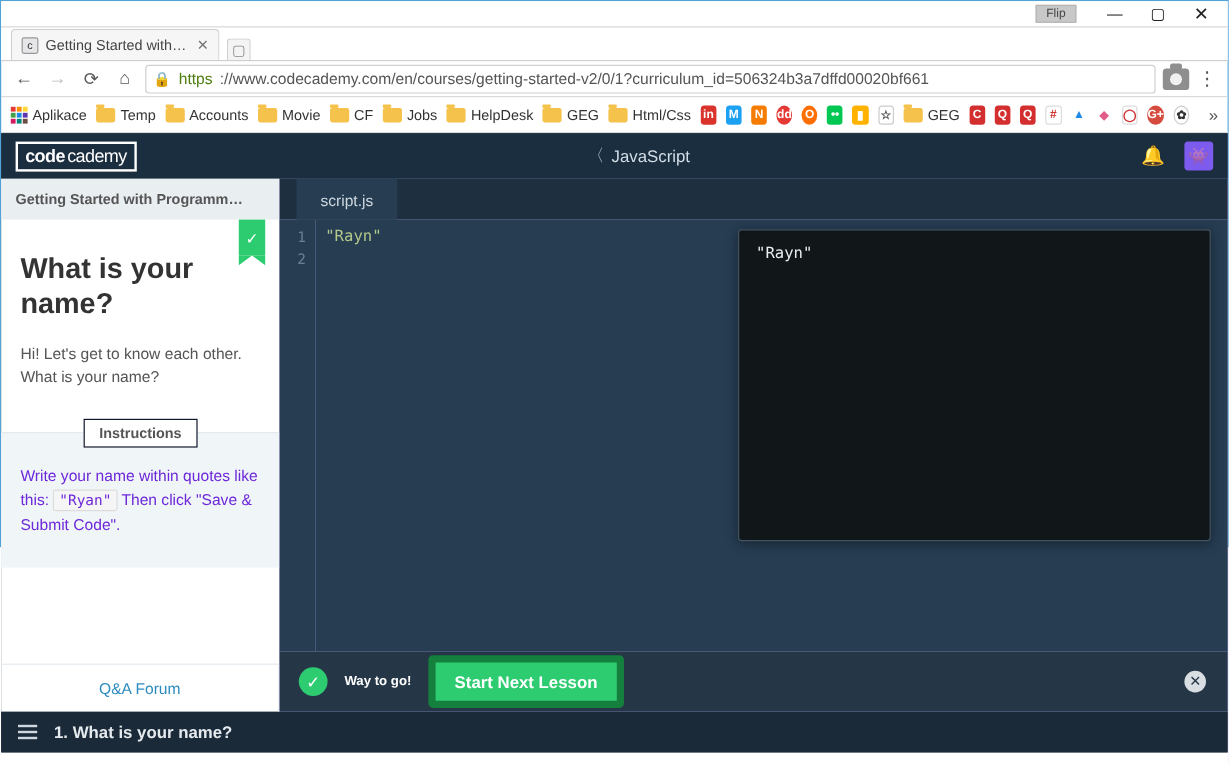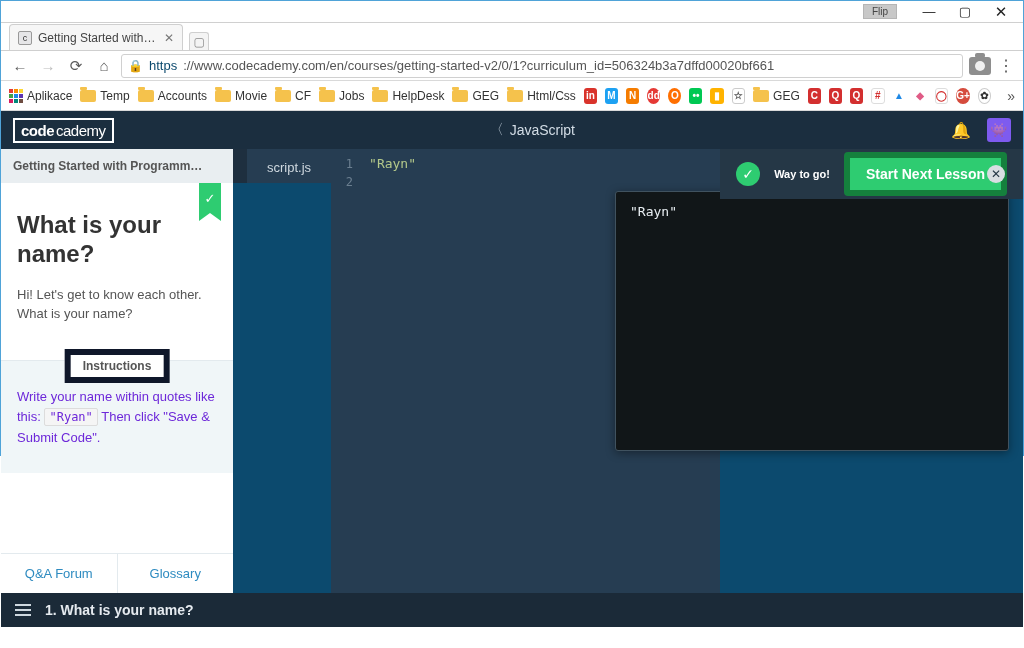--- a/index.html
+++ b/index.html
@@ -19,21 +19,21 @@
   .tab .title { white-space: nowrap; overflow: hidden; text-overflow: ellipsis; max-width: 120px; }
   .tab .close { font-size: 12px; color: #777; }
   .newtab { width: 20px; height: 18px; margin-left: 6px; border: 1px solid #cfcfcf; border-bottom: none; display: flex; align-items: center; justify-content: center; color: #888; font-size: 12px; border-top-left-radius: 3px; border-top-right-radius: 3px; background: #f4f4f4; }
 
   
   .toolbar { height: 30px; display: flex; align-items: center; gap: 6px; padding: 0 8px; border-bottom: 1px solid #d9d9d9; }
   .nav-btn { width: 22px; height: 22px; display: flex; align-items: center; justify-content: center; color: #5a5a5a; font-size: 15px; border-radius: 12px; }
   .nav-btn.disabled { color: #bcbcbc; }
   .omnibox { flex: 1; height: 24px; border: 1px solid #d0d0d0; border-radius: 3px; display: flex; align-items: center; padding: 0 6px; font-size: 13px; color: #333; gap: 6px; }
   .lock { color: #0b8043; font-size: 12px; }
-  .url-https { color: #0c4a6e; font-size: 13px; }
+  .url-https { color: #4d7c0f; font-size: 13px; }
   .url-rest { color: #555; font-size: 13px; }
   .cam-icon { width: 22px; height: 18px; background: #8e8e8e; border-radius: 3px; position: relative; }
   .cam-icon::before { content:""; position:absolute; top:-4px; left:6px; width:10px; height:5px; background:#8e8e8e; border-radius:2px; }
   .cam-icon::after { content:""; position:absolute; top:4px; left:6px; width:10px; height:10px; background:#f0f0f0; border-radius:50%; }
   .kebab { width: 18px; font-size: 16px; color: #555; text-align: center; }
 
   
   .bookmarkbar { height: 30px; display: flex; align-items: center; gap: 8px; padding: 0 8px; border-bottom: 1px solid #d9d9d9; font-size: 12px; color: #333; overflow: hidden; }
   .bm { display: flex; align-items: center; gap: 4px; white-space: nowrap; }
   .apps-icon { width: 14px; height: 14px; display: grid; grid-template-columns: repeat(3,4px); grid-template-rows: repeat(3,4px); gap: 1px; }
@@ -61,30 +61,30 @@
 
   
   .lesson { width: 232px; background: #fff; color: #333; display: flex; flex-direction: column; position: relative; }
   .lesson-crumb { height: 34px; background: #e9eef1; display: flex; align-items: center; padding: 0 12px; font-size: 12px; color: #555; font-weight: 600; white-space: nowrap; overflow: hidden; text-overflow: ellipsis; }
   .ribbon { position: absolute; top: 34px; right: 12px; width: 22px; height: 30px; background: #2ecc71; display: flex; align-items: center; justify-content: center; color: #fff; font-size: 13px; }
   .ribbon::after { content:""; position:absolute; bottom:-8px; left:0; border-left:11px solid #2ecc71; border-right:11px solid #2ecc71; border-bottom:8px solid transparent; }
   .lesson-content { padding: 28px 16px 16px 16px; }
   .lesson-title { font-size: 24px; font-weight: 700; color: #333; line-height: 1.2; margin-bottom: 16px; }
   .lesson-text { font-size: 13px; color: #555; line-height: 1.5; }
   .instructions { margin-top: 20px; background: #f0f6f8; border-top: 1px solid #e3eaee; padding: 18px 16px 24px 16px; position: relative; }
-  .instr-label { position: absolute; top: -12px; left: 50%; transform: translateX(-50%); background: #fff; border: 6px solid #0f172a; padding: 4px 12px; font-size: 12px; font-weight: 600; color: #555; }
+  .instr-label { position: absolute; top: -12px; left: 50%; transform: translateX(-50%); background: #fff; border: 1px solid #0f172a; padding: 4px 12px; font-size: 12px; font-weight: 600; color: #555; }
   .instr-text { font-size: 13px; color: #6d28d9; line-height: 1.6; margin-top: 8px; }
   .instr-text code { background: #f5f5f5; border: 1px solid #dcdcdc; padding: 1px 4px; border-radius: 2px; font-size: 12px; }
   .lesson-spacer { flex: 1; }
   .lesson-footer { height: 40px; display: flex; border-top: 1px solid #e3eaee; }
   .lesson-footer a { flex: 1; display: flex; align-items: center; justify-content: center; font-size: 13px; color: #2e8bc0; text-decoration: none; }
   .lesson-footer a:first-child { border-right: 1px solid #e3eaee; }
 
   
-  .workspace { flex: 1; display: flex; flex-direction: row; background: #0c4a6e; position: relative; }
+  .workspace { flex: 1; display: flex; flex-direction: column; background: #c4b5fd; position: relative; }
   .file-tabs { height: 34px; background: #1e2f3f; display: flex; align-items: end; padding-left: 14px; }
   .file-tab { height: 34px; background: #263d52; padding: 0 20px; display: flex; align-items: center; font-size: 13px; color: #cfd8df; border-top: 2px solid transparent; }
   .file-tab.active { border-top: 2px solid #263d52; }
   .editor-area { flex: 1; display: flex; position: relative; }
   .gutter { width: 30px; background: #263d52; color: #6b7f90; font-size: 12px; text-align: right; padding: 6px 8px 0 0; font-family: Consolas, monospace; line-height: 18px; }
   .code { flex: 1; background: #263d52; color: #c0d2e0; font-family: Consolas, monospace; font-size: 13px; padding: 6px 8px; line-height: 18px; }
   .code .str { color: #b3c88a; }
   .console { position: absolute; top: 42px; right: 14px; width: 394px; height: 260px; background: #111618; border: 1px solid #40525f; border-radius: 3px; box-shadow: 0 2px 10px rgba(0,0,0,.4); padding: 12px 14px; font-family: Consolas, monospace; font-size: 13px; color: #e8eef2; }
 
   
@@ -237,21 +237,20 @@
         </div>
         <div class="instructions">
           <div class="instr-label">Instructions</div>
           <div class="instr-text">
             <span>Write your name within quotes like this: </span><code>"Ryan"</code><span> Then click "Save &amp; Submit Code".</span>
           </div>
         </div>
         <div class="lesson-spacer"></div>
         <div class="lesson-footer">
           <a>Q&amp;A Forum</a>
-          <a>Glossary</a>
         </div>
       </div>
 
       <div class="workspace">
         <div class="file-tabs">
           <div class="file-tab active">script.js</div>
         </div>
         <div class="editor-area">
           <div class="gutter">
             <div>1</div>

